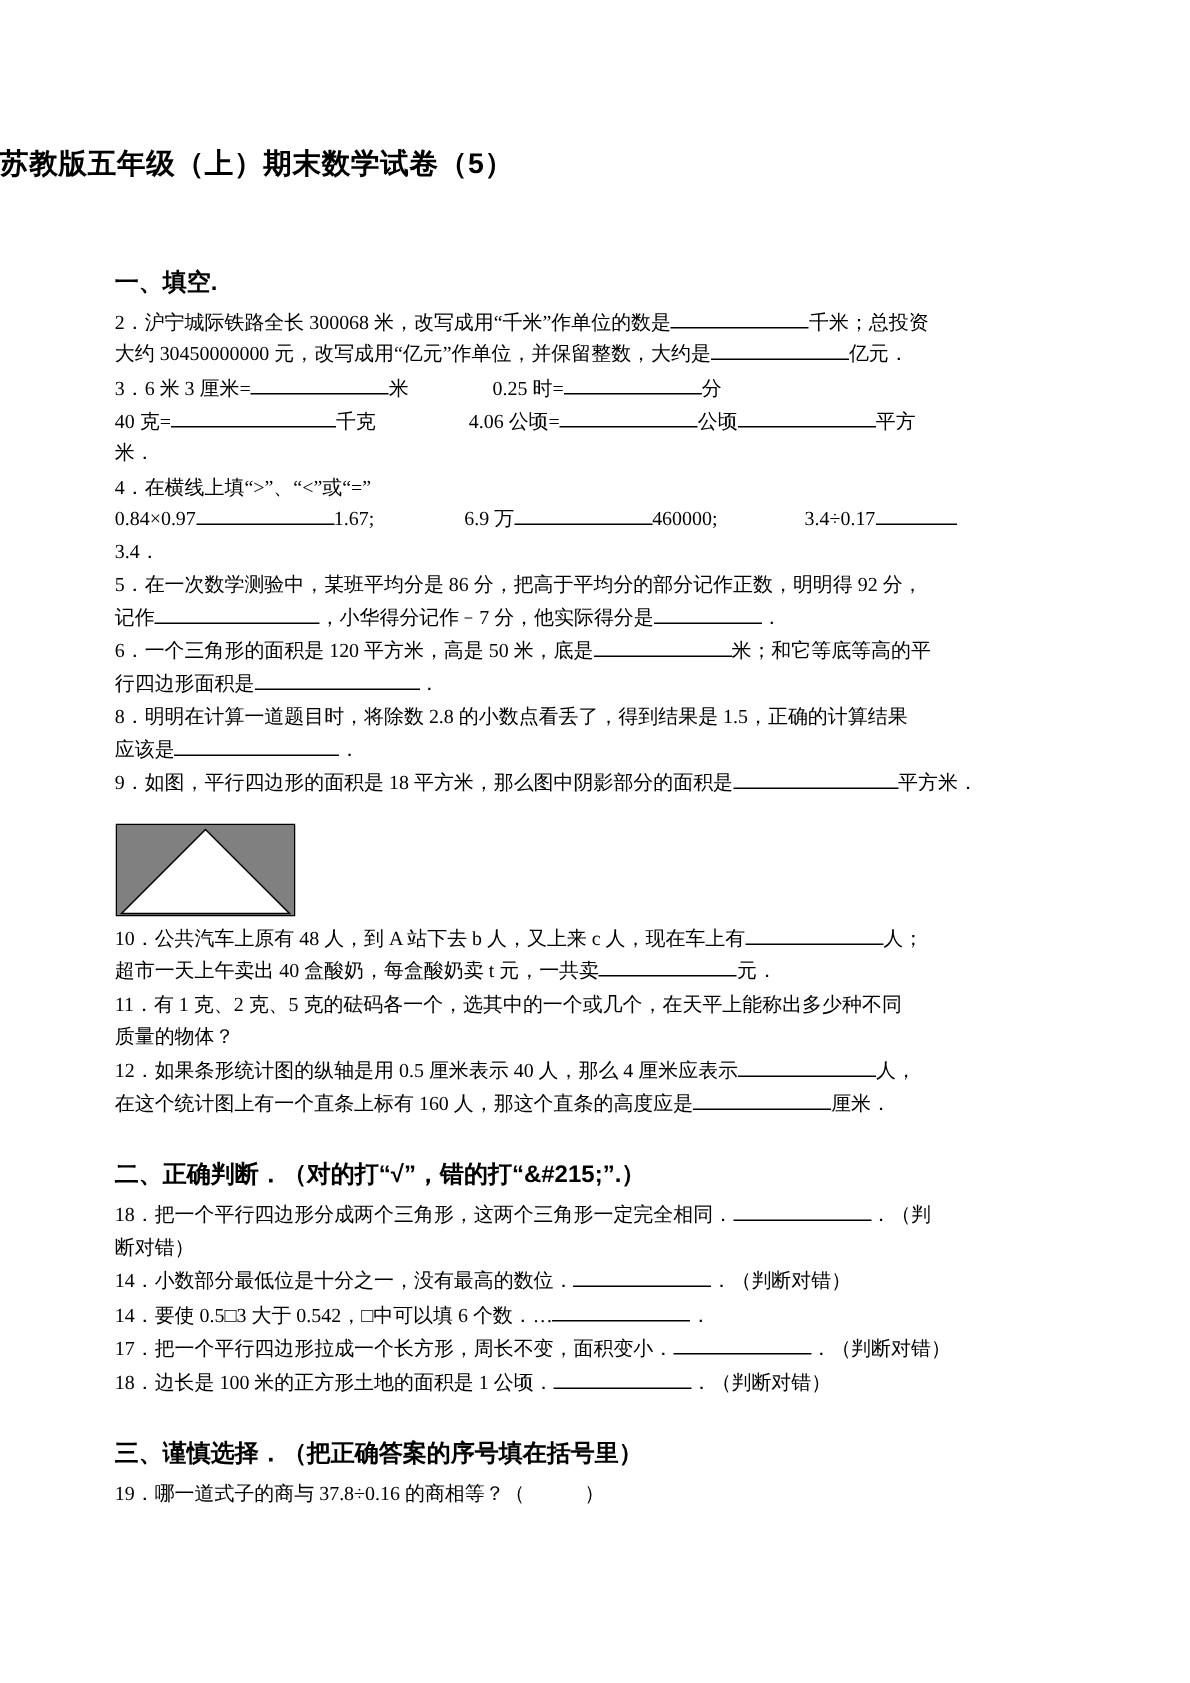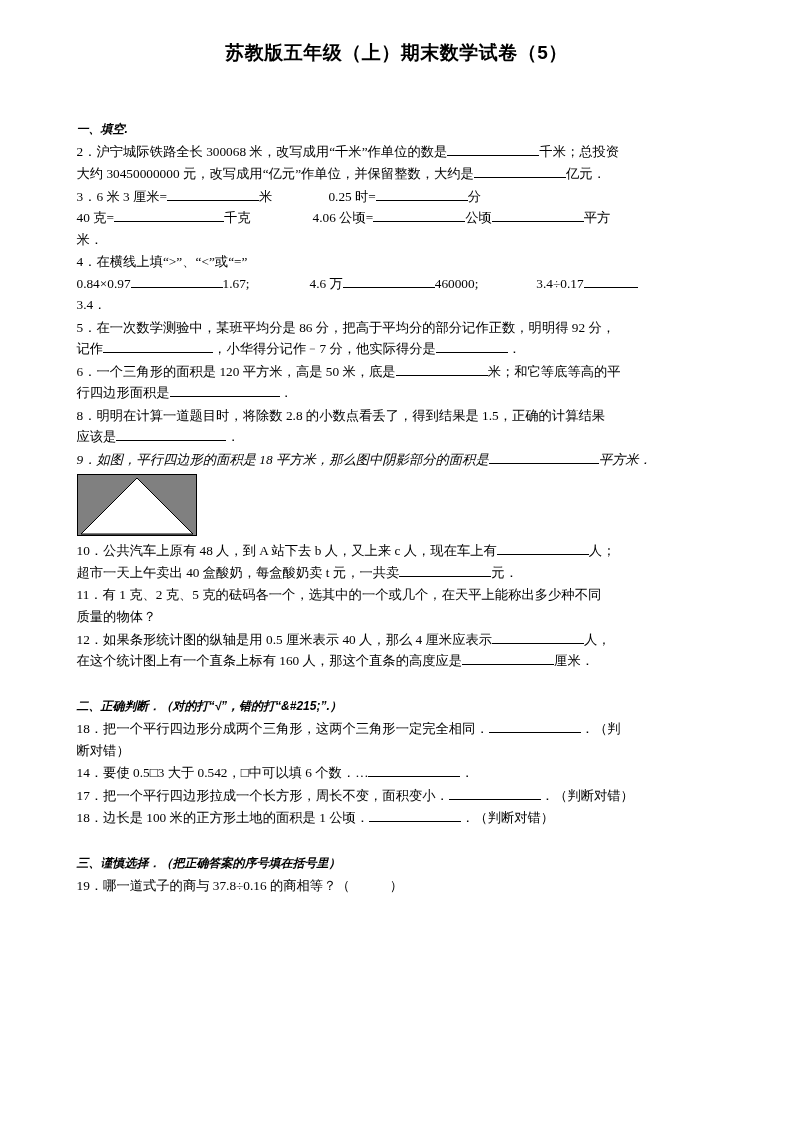--- a/index.html
+++ b/index.html
@@ -15,42 +15,41 @@
     position: relative;
   }
   .page {
     width: 793px;
     height: 1122px;
     box-sizing: border-box;
     padding: 0;
     position: relative;
   }
   .title {
-    text-align: center;
+    text-align: left;
     font-size: 19px;
     font-weight: bold;
-    margin-top: 40px;
+    margin-top: 96px;
     margin-bottom: 0;
     letter-spacing: 0.5px;
     font-family: "Liberation Sans", "DejaVu Sans", sans-serif;
   }
   .content {
     margin: 0 auto;
     width: 640px;
     padding-top: 40px;
     font-size: 13.3px;
     line-height: 1.62;
   }
   .section-head {
     font-weight: bold;
     margin-top: 14px;
     margin-bottom: 2px;
-    font-size: 12px;
+    font-size: 16px;
     font-family: "Liberation Sans", "DejaVu Sans", sans-serif;
-    font-style: italic;
   }
   .q {
     margin: 0 0 1px 0;
     text-align: justify;
   }
   .blank {
     display: inline-block;
     border-bottom: 1px solid #000;
     height: 0.95em;
     vertical-align: baseline;
@@ -58,21 +57,21 @@
   .b-short { width: 54px; }
   .b-med { width: 72px; }
   .b-long { width: 92px; }
   .b-xlong { width: 110px; }
   .sp { display: inline-block; }
   .fig {
     margin: 4px 0 4px 0;
     width: 120px;
     height: 62px;
   }
-  .q-tight { margin-bottom: 4px; font-style: italic; }
+  .q-tight { margin-bottom: 16px; }
   .gap-md { height: 10px; }
 </style>
 </head>
 <body>
 
 <div class="page">
 
   <div class="title">苏教版五年级（上）期末数学试卷（5）</div>
 
   <div class="content">
@@ -86,21 +85,21 @@
     </div>
 
     <div class="q">
       <span>3．6 米 3 厘米=</span><span class="blank b-long"></span><span>米</span><span class="sp" style="width:56px"></span><span>0.25 时=</span><span class="blank b-long"></span><span>分</span><br>
       <span>40 克=</span><span class="blank b-xlong"></span><span>千克</span><span class="sp" style="width:62px"></span><span>4.06 公顷=</span><span class="blank b-long"></span><span>公顷</span><span class="blank b-long"></span><span>平方</span><br>
       <span>米．</span>
     </div>
 
     <div class="q">
       <span>4．在横线上填“&gt;”、“&lt;”或“=”</span><br>
-      <span>0.84×0.97</span><span class="blank b-long"></span><span>1.67;</span><span class="sp" style="width:60px"></span><span>4.6 万</span><span class="blank b-long"></span><span>460000;</span><span class="sp" style="width:58px"></span><span>3.4÷0.17</span><span class="blank b-short"></span><br>
+      <span>0.84×0.97</span><span class="blank b-long"></span><span>1.67;</span><span class="sp" style="width:60px"></span><span>6.9 万</span><span class="blank b-long"></span><span>460000;</span><span class="sp" style="width:58px"></span><span>3.4÷0.17</span><span class="blank b-short"></span><br>
       <span>3.4．</span>
     </div>
 
     <div class="q">
       <span>5．在一次数学测验中，某班平均分是 86 分，把高于平均分的部分记作正数，明明得 92 分，</span><br>
       <span>记作</span><span class="blank b-xlong"></span><span>，小华得分记作﹣7 分，他实际得分是</span><span class="blank b-med"></span><span>．</span>
     </div>
 
     <div class="q">
       <span>6．一个三角形的面积是 120 平方米，高是 50 米，底是</span><span class="blank b-long"></span><span>米；和它等底等高的平</span><br>
@@ -141,20 +140,23 @@
 
     <div class="gap-md"></div>
 
     <div class="section-head">二、正确判断．（对的打“√”，错的打“&amp;#215;”.）</div>
 
     <div class="q">
       <span>18．把一个平行四边形分成两个三角形，这两个三角形一定完全相同．</span><span class="blank b-long"></span><span>．（判</span><br>
       <span>断对错）</span>
     </div>
 
+    <div class="q">
+      <span>14．小数部分最低位是十分之一，没有最高的数位．</span><span class="blank b-long"></span><span>．（判断对错）</span>
+    </div>
 
     <div class="q">
       <span>14．要使 0.5□3 大于 0.542，□中可以填 6 个数．…</span><span class="blank b-long"></span><span>．</span>
     </div>
 
 
     <div class="q">
       <span>17．把一个平行四边形拉成一个长方形，周长不变，面积变小．</span><span class="blank b-long"></span><span>．（判断对错）</span>
     </div>
 

